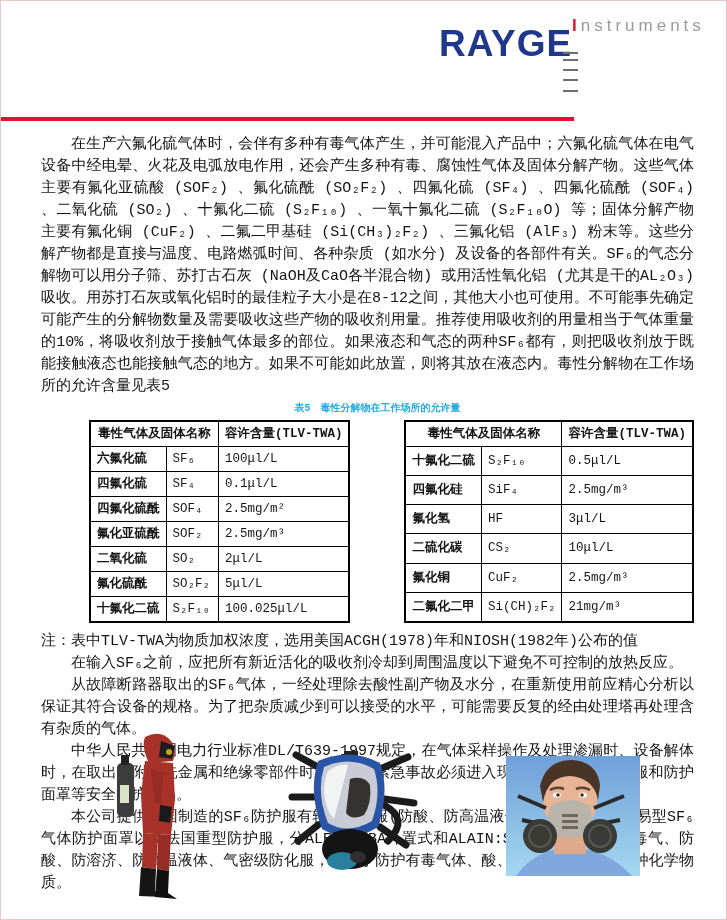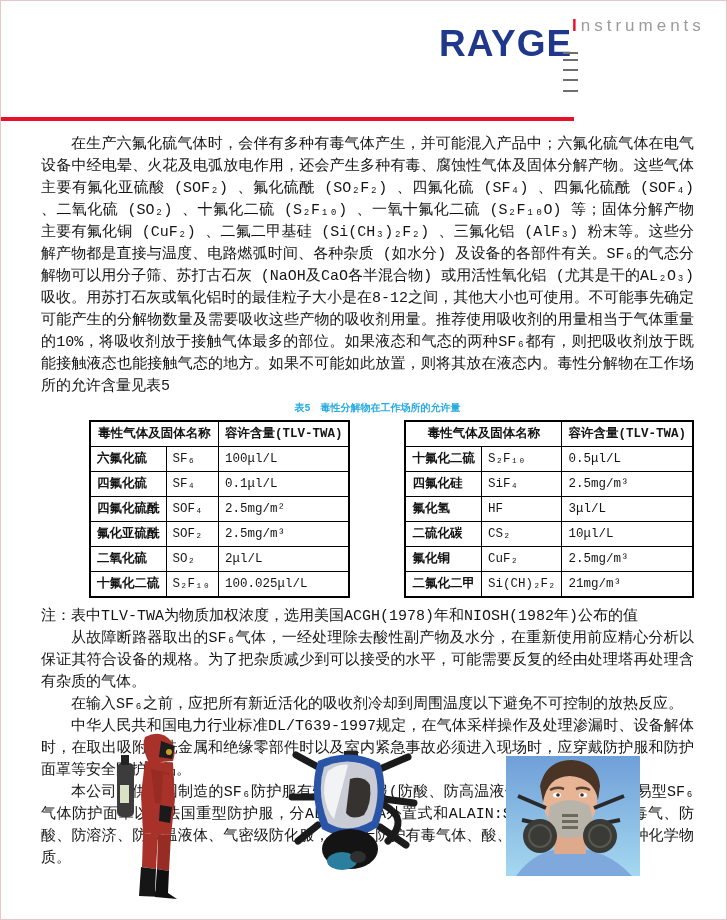--- a/index.html
+++ b/index.html
@@ -106,20 +106,25 @@
               <td class="c-formula">SOF₂</td>
               <td class="c-value">2.5mg/m³</td>
             </tr>
 
             <tr>
               <td class="c-name">二氧化硫</td>
               <td class="c-formula">SO₂</td>
               <td class="c-value">2μl/L</td>
             </tr>
 
+            <tr>
+              <td class="c-name">氟化硫酰</td>
+              <td class="c-formula">SO₂F₂</td>
+              <td class="c-value">5μl/L</td>
+            </tr>
 
             <tr>
               <td class="c-name">十氟化二硫</td>
               <td class="c-formula">S₂F₁₀</td>
               <td class="c-value">100.025μl/L</td>
             </tr>
           </tbody>
       </table>
 
       <table class="tox t-right">
@@ -170,22 +175,22 @@
             <tr>
               <td class="c-name">二氟化二甲</td>
               <td class="c-formula">Si(CH)₂F₂</td>
               <td class="c-value">21mg/m³</td>
             </tr>
           </tbody>
       </table>
     </div>
 
     <p class="no-indent">注：表中TLV-TWA为物质加权浓度，选用美国ACGH(1978)年和NIOSH(1982年)公布的值</p>
+    <p>在输入SF₆之前，应把所有新近活化的吸收剂冷却到周围温度以下避免不可控制的放热反应。</p>
     <p>从故障断路器取出的SF₆气体，一经处理除去酸性副产物及水分，在重新使用前应精心分析以保证其符合设备的规格。为了把杂质减少到可以接受的水平，可能需要反复的经由处理塔再处理含有杂质的气体。</p>
-    <p>在输入SF₆之前，应把所有新近活化的吸收剂冷却到周围温度以下避免不可控制的放热反应。</p>
     <p>中华人民共和国电力行业标准DL/T639-1997规定，在气体采样操作及处理渗漏时、设备解体时，在取出吸附清洗金属和绝缘零部件时以及室内紧急事故必须进入现场时，应穿戴防护服和防护面罩等安全防护用品。</p>
     <p>本公司提供法国制造的SF₆防护服有轻型防护服(防酸、防高温液体)和德国制造的简易型SF₆气体防护面罩以及法国重型防护服，分ALES:SCBA外置式和ALAIN:SCBA内置式。可防毒气、防酸、防溶济、防高温液体、气密级防化服，可用于防护有毒气体、酸、碱及有机溶济等各种化学物质。</p>
   </div>
 
   <div class="fig fig-suit">
     <svg width="92" height="172" viewBox="0 0 92 172">
 
       <rect x="6" y="30" width="17" height="54" rx="5" fill="#3c3c3c"></rect>
       <rect x="9" y="52" width="9" height="18" fill="#d9e2c4"></rect>
       <rect x="10" y="22" width="8" height="10" fill="#222"></rect>

